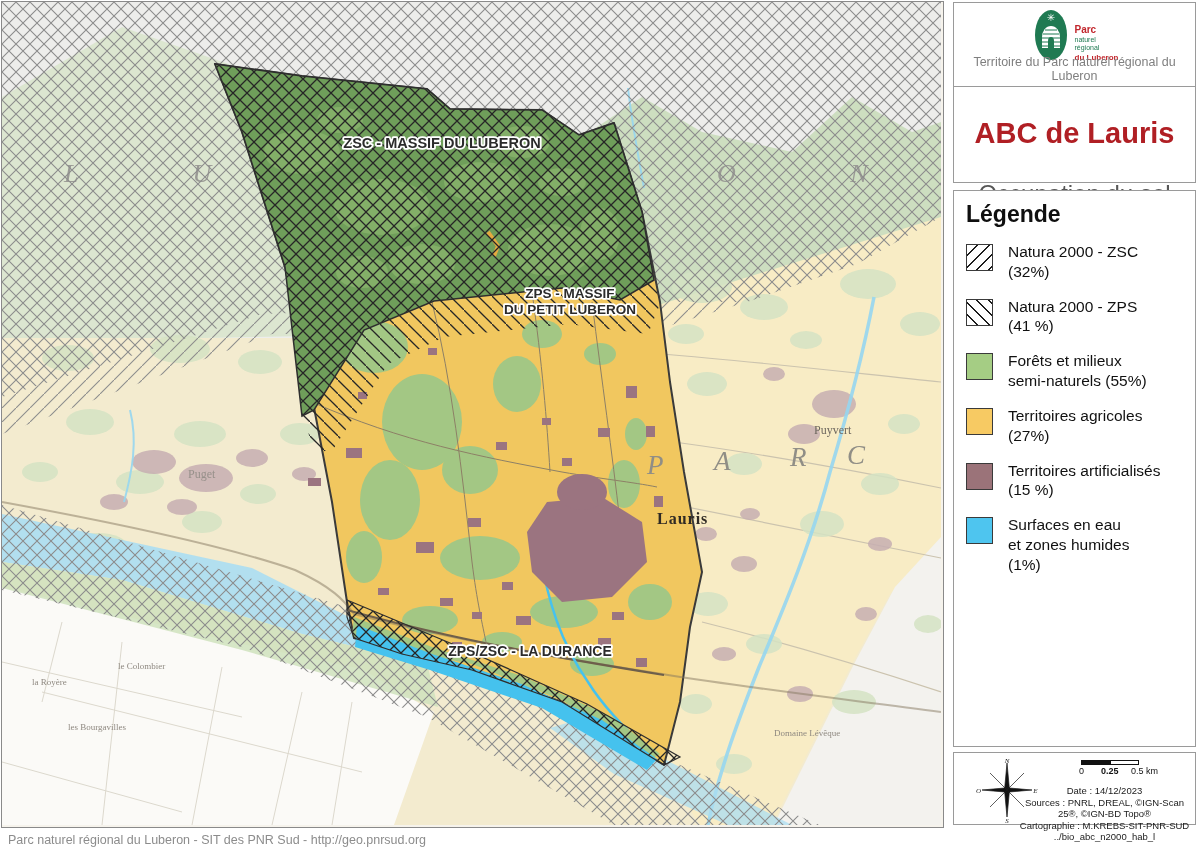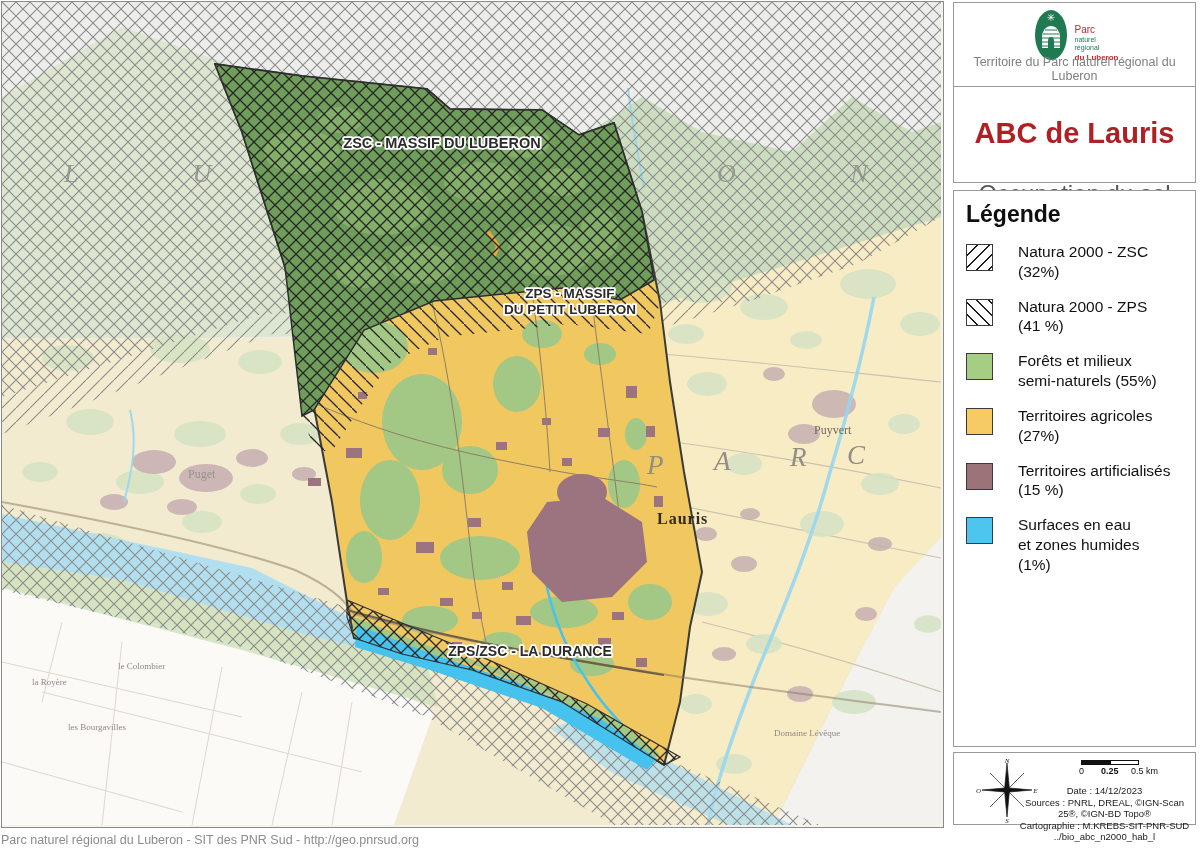--- a/index.html
+++ b/index.html
@@ -3,39 +3,39 @@
 <meta charset="utf-8">
 <style>
   html,body{margin:0;padding:0;}
   body{width:1200px;height:852px;position:relative;background:#ffffff;
        font-family:"Liberation Sans",sans-serif;overflow:hidden;}
   
   .map-frame{position:absolute;left:1px;top:1px;width:941px;height:825px;
              border:1px solid #8a8a8a;background:#f6f3ec;overflow:hidden;}
   .map-footer{position:absolute;left:1px;top:829px;width:941px;height:22px;
               background:#fff;color:#8c8c8c;font-size:12.5px;line-height:22px;
-              }
+              padding-left:7px;}
   
   .pbox{position:absolute;left:953px;width:243px;background:#fff;
         border:1px solid #9a9a9a;box-sizing:border-box;}
   .box-logo{top:2px;height:85px;}
   .box-title{top:86px;height:97px;}
   .box-legend{top:190px;height:557px;}
   .box-credits{top:752px;height:73px;}
   .logo-row{display:flex;justify-content:center;align-items:flex-start;gap:4px;padding-top:5px;}
   .logo-text{font-size:8px;line-height:1.15;padding-top:16px;}
-  .logo-text .red{color:#c2272d;font-weight:normal;font-size:10px;}
+  .logo-text .red{color:#c2272d;font-weight:bold;font-size:10px;}
   .logo-text .green{color:#1f7a52;font-size:7px;display:block;}
   .logo-text .red2{color:#c2272d;font-weight:bold;font-size:8px;display:block;margin-top:1px;}
   .territory{position:absolute;bottom:3px;left:0;width:100%;text-align:center;
              color:#7f7f7f;font-size:12.5px;}
   .main-title{margin-top:30px;text-align:center;color:#b01f24;font-weight:bold;font-size:29px;}
   .sub-title{margin-top:30px;text-align:center;color:#575757;font-size:24px;}
   .legend-heading{font-weight:bold;font-size:23px;color:#0f0f0f;margin:10px 0 14px 12px;}
-  .legend-item{display:flex;gap:25px;margin:0 0 15px 12px;}
+  .legend-item{display:flex;gap:15px;margin:0 0 15px 12px;}
   .swatch{width:27px;height:27px;border:1.6px solid #3a3a3a;flex:none;margin-top:2px;background:#fff;box-sizing:border-box;}
   .swatch.hatch-forward{background:repeating-linear-gradient(135deg,#ffffff 0 7px,#1d1d1d 7px 8.4px);}
   .swatch.hatch-back{background:repeating-linear-gradient(45deg,#ffffff 0 7px,#1d1d1d 7px 8.4px);}
   .legend-text{font-size:15.5px;line-height:1.28;color:#111;}
   
   .compass{position:absolute;left:22px;top:4px;}
   .scale-wrap{position:absolute;right:22px;top:7px;width:120px;font-size:9px;color:#111;}
   .scale-bar{width:58px;height:5px;display:flex;margin-left:28px;}
   .scale-bar .seg1{width:29px;background:#111;}
   .scale-bar .seg2{width:29px;background:#fff;border:1px solid #111;box-sizing:border-box;}

